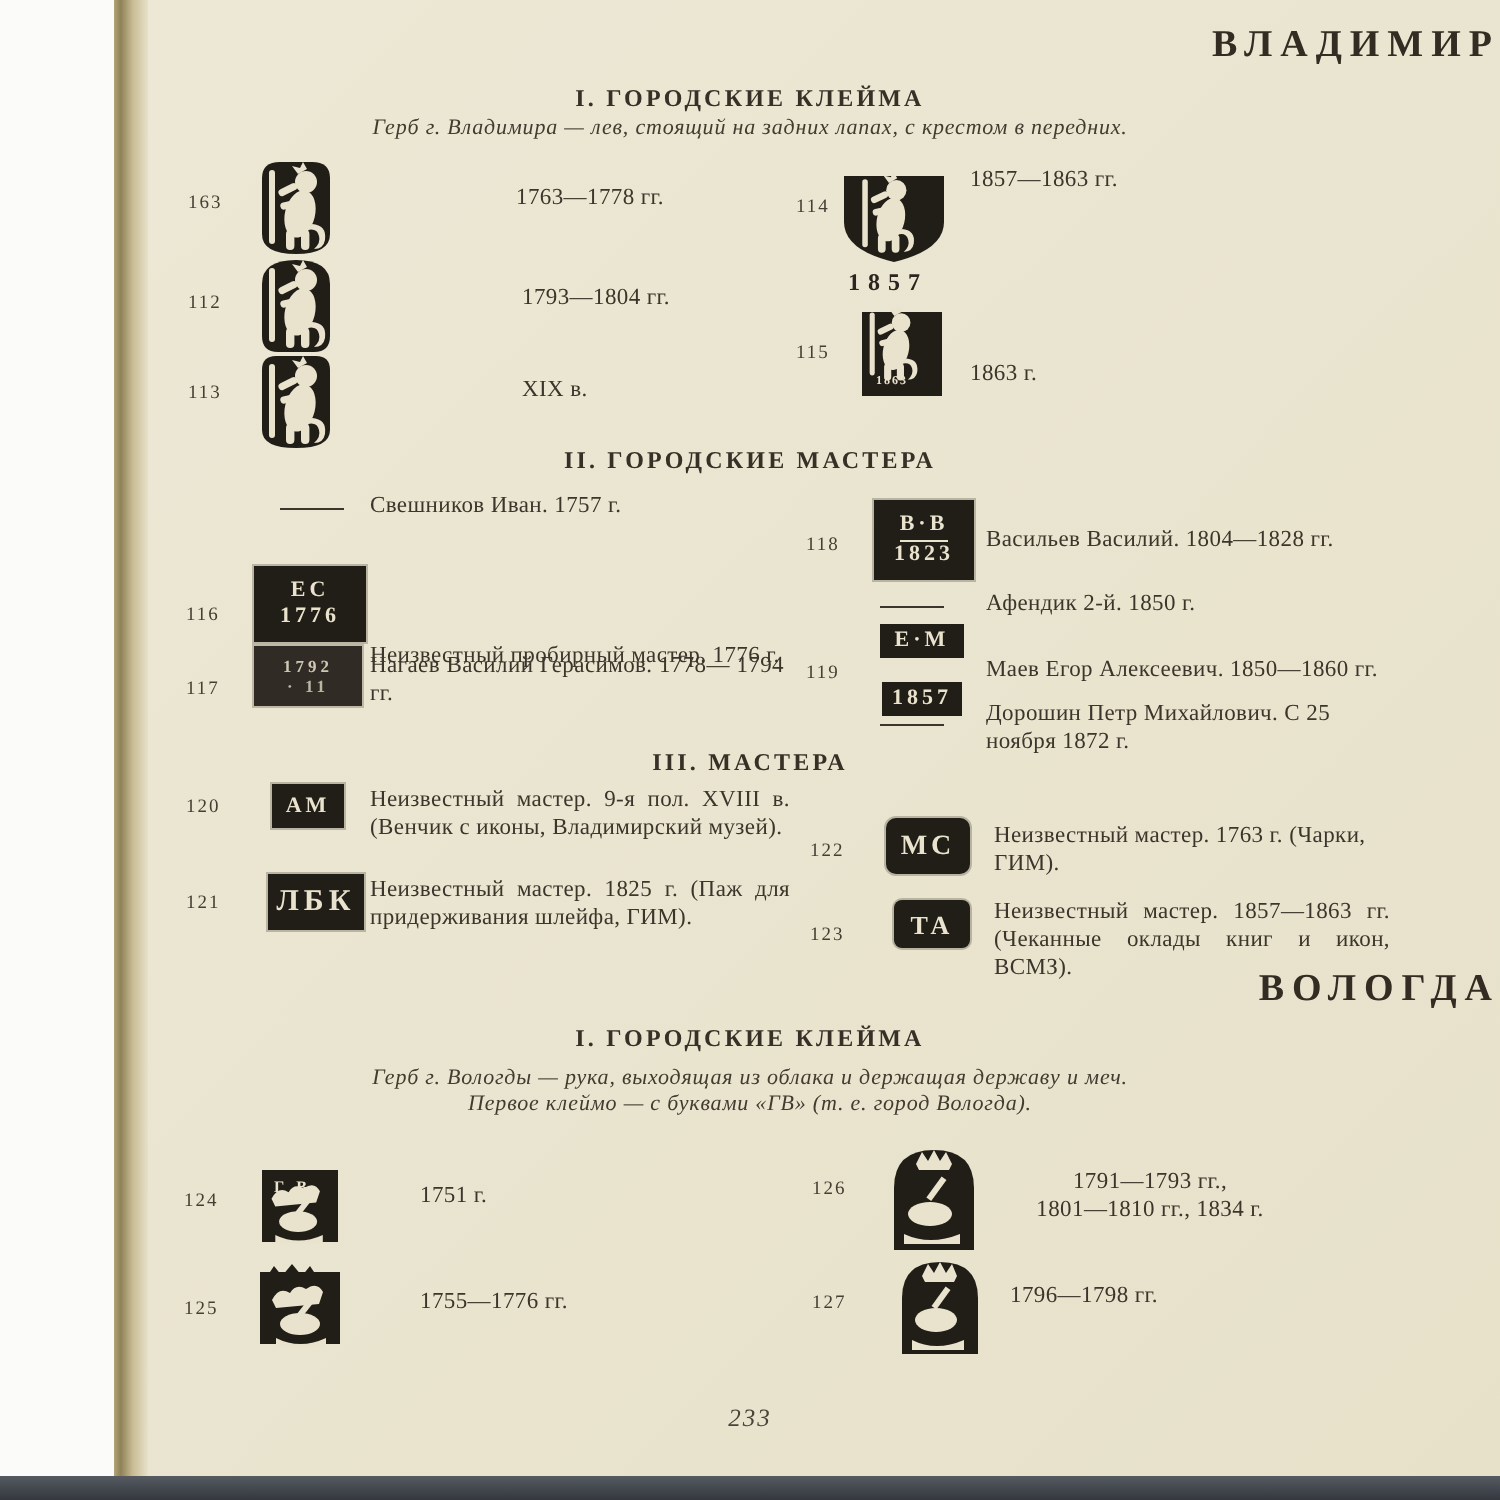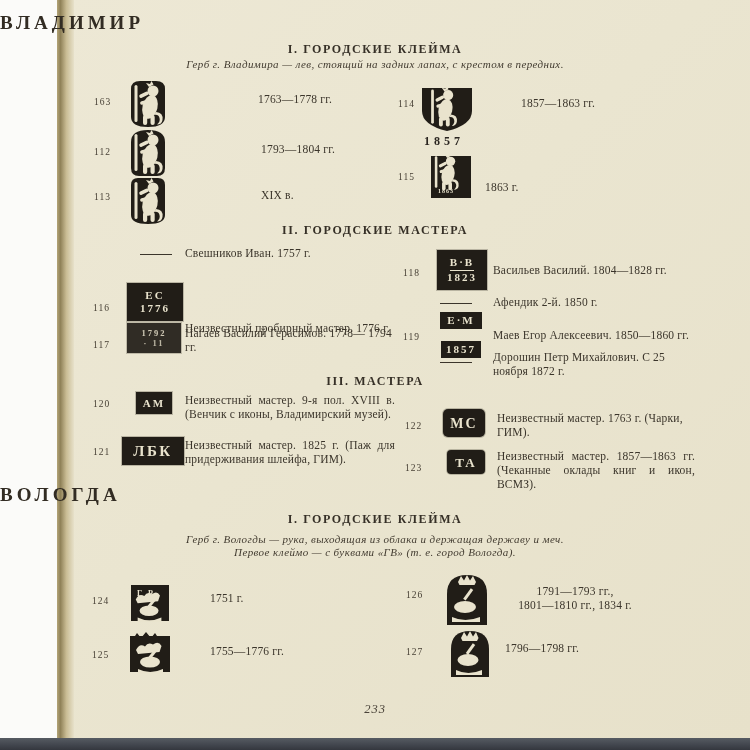--- a/index.html
+++ b/index.html
@@ -14,21 +14,21 @@
     position:absolute; left:57px; top:0; width:17px; height:738px;
     background:linear-gradient(90deg,#b3a477 0%, #8f8158 20%, #c9bc94 55%, #e7e1ca 100%);
   }
   .bottom-band {
     position:absolute; left:0; top:738px; width:750px; height:12px;
     background:linear-gradient(180deg,#565b62 0%, #41454d 60%, #34373e 100%);
   }
   .content { position:absolute; left:0; top:0; width:750px; height:738px; }
 
   .city-title {
-    position:absolute; width:750px; text-align:left;
+    position:absolute; width:750px; text-align:right;
     font-size:19px; font-weight:bold; letter-spacing:4px; color:#322c23;
   }
   .section-heading {
     position:absolute; width:750px; text-align:center;
     font-size:12px; font-weight:bold; letter-spacing:1.6px; color:#363027;
   }
   .herb-note {
     position:absolute; width:750px; text-align:center;
     font-style:italic; font-size:11px; letter-spacing:0.4px; color:#423b30;
   }
@@ -118,21 +118,21 @@
     <use href="#lion" transform="translate(2,1)"></use>
   </svg>
   <div class="entry-text" style="left:261px; top:188px;">XIX в.</div>
 
   <div class="entry-num" style="left:398px; top:99px;">114</div>
   <svg class="stamp-svg" style="left:419px; top:85px;" width="56" height="48">
     <path d="M3 3 L53 3 L53 26 Q53 40 28 46 Q3 40 3 26 Z" fill="#211d17"></path>
     <use href="#lion" transform="translate(8,0) scale(0.92)"></use>
   </svg>
   <div class="caption-1857" style="left:424px; top:134px;">1857</div>
-  <div class="entry-text" style="left:485px; top:96px;margin-left:36px;">1857—1863 гг.</div>
+  <div class="entry-text" style="left:485px; top:83px;">1857—1863 гг.</div>
 
   <div class="entry-num" style="left:398px; top:172px;">115</div>
   <svg class="stamp-svg" style="left:428px; top:153px;" width="46" height="48">
     <rect x="3" y="3" width="40" height="42" fill="#211d17"></rect>
     <use href="#lion" transform="translate(3,-1) scale(0.85)"></use>
   </svg>
   <div class="inscription" style="left:438px; top:188px;">1863</div>
   <div class="entry-text" style="left:485px; top:180px;">1863 г.</div>
 
   <div class="section-heading" style="top:223px;">II. ГОРОДСКИЕ МАСТЕРА</div>
@@ -176,21 +176,21 @@
 
   <div class="section-heading" style="top:374px;">III. МАСТЕРА</div>
 
   <div class="entry-num" style="left:93px; top:399px;">120</div>
   <div class="stamp" style="left:136px; top:392px; width:36px; height:22px;">
     <span class="ln">АМ</span>
   </div>
   <div class="entry-text just" style="left:185px; top:393px; width:210px;">Неизвестный мастер. 9-я пол. XVIII в. (Венчик с иконы, Владимирский музей).</div>
 
   <div class="entry-num" style="left:93px; top:447px;">121</div>
-  <div class="stamp" style="left:122px; top:437px; width:62px; height:28px;">
+  <div class="stamp" style="left:134px; top:437px; width:48px; height:28px;">
     <span class="ln" style="font-size:15px; letter-spacing:2.5px;">ЛБК</span>
   </div>
   <div class="entry-text just" style="left:185px; top:438px; width:210px;">Неизвестный мастер. 1825 г. (Паж для придерживания шлейфа, ГИМ).</div>
 
   <div class="entry-num" style="left:405px; top:421px;">122</div>
   <div class="stamp" style="left:443px; top:409px; width:42px; height:28px; border-radius:5px;">
     <span class="ln" style="font-size:14px;">МС</span>
   </div>
   <div class="entry-text" style="left:497px; top:411px; width:198px;">Неизвестный мастер. 1763 г. (Чарки, ГИМ).</div>
 

